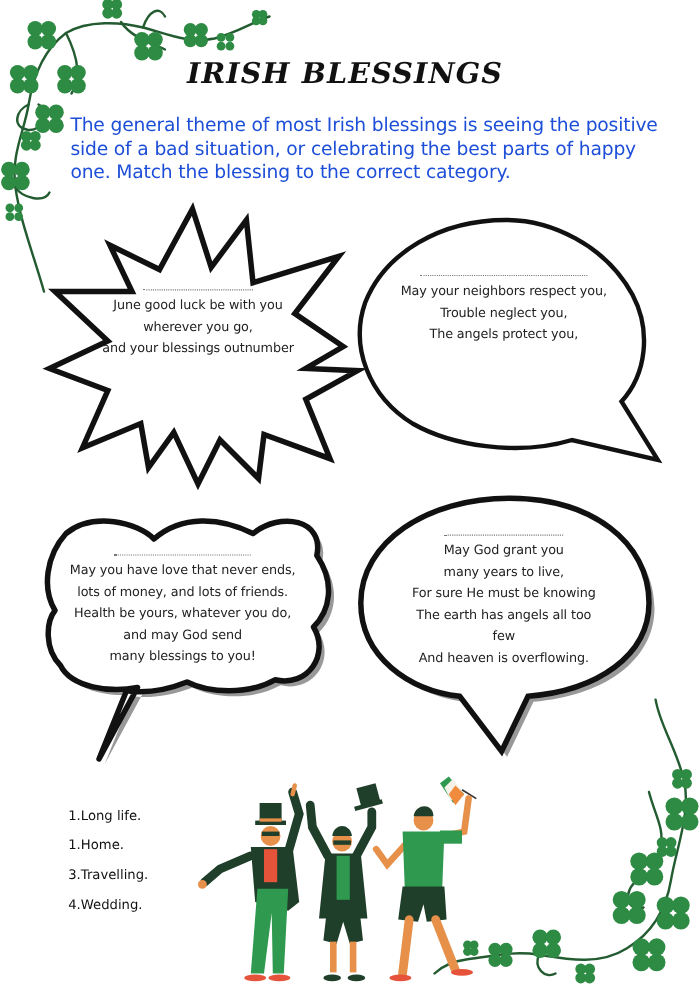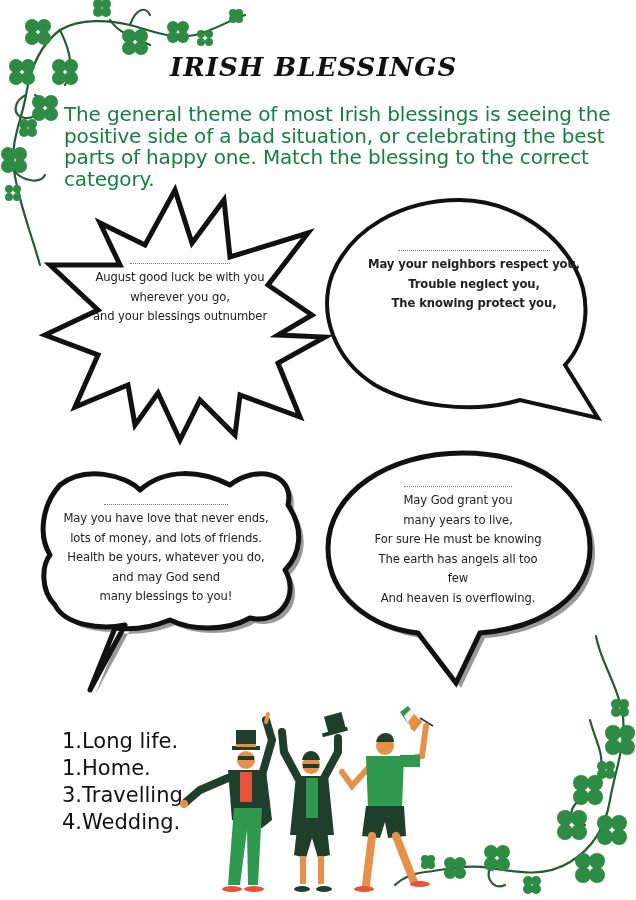--- a/index.html
+++ b/index.html
@@ -1,32 +1,32 @@
 <!DOCTYPE html>
 <html><head>
 <meta charset="utf-8">
 <style>
   html, body { margin: 0; padding: 0; background: #ffffff; }
   body { width: 636px; height: 900px; position: relative; overflow: hidden; font-family: "DejaVu Sans", sans-serif; }
   .abs { position: absolute; }
   .title-wrap { left: 170px; top: 52px; width: 260px; text-align: center; }
   .intro {
     left: 64px; top: 104px; width: 550px;
-    font-family: "DejaVu Sans", sans-serif; font-size: 20px; line-height: 21.5px; color: #15803d;
+    font-family: "DejaVu Sans", sans-serif; font-size: 17px; line-height: 21.5px; color: #1d4ed8;
     letter-spacing: -0.15px;
   }
   svg.shape { position: absolute; left: 0; top: 0; overflow: visible; }
   .blessing {
     text-align: center; font-family: "DejaVu Sans", sans-serif; color: #222222;
     font-size: 11.6px; line-height: 19.5px; letter-spacing: -0.1px;
   }
   .blessing .line { display: block; white-space: nowrap; }
   .dotline { border-top: 1px dotted #777; height: 0; margin: 0 auto 4px auto; }
   .cats {
-    left: 62px; top: 728px; font-family: "DejaVu Sans", sans-serif; font-size: 21px;
+    left: 62px; top: 728px; font-family: "DejaVu Sans", sans-serif; font-size: 12px;
     line-height: 27px; color: #111111;
   }
   .cats .cat { display: block; white-space: nowrap; }
 </style>
 </head>
 <body>
 
 <svg class="shape" width="260" height="270" viewBox="0 0 260 270">
   <g fill="none" stroke="#245c32" stroke-width="2.2" stroke-linecap="round">
     <path d="M40 265 C30 230 18 200 14 170 C10 140 22 120 26 95 C30 70 40 45 60 30 C80 18 110 20 130 25 C150 30 170 40 195 35 C215 30 230 20 245 15"></path>
@@ -194,35 +194,35 @@
 </div>
 
 <div class="abs intro">The general theme of most Irish blessings is seeing the positive side of a bad situation, or celebrating the best parts of happy one. Match the blessing to the correct category.</div>
 
 <div class="abs" style="left:40px; top:185px; width:300px; height:260px;">
   <svg class="shape" width="300" height="260" viewBox="0 0 300 260">
     <polygon fill="#ffffff" stroke="#111" stroke-width="5" stroke-linejoin="miter" points="135,5 152,58 184,15 190,72 268,48 228,100 272,130 238,150 285,152 238,178 260,232 200,210 195,250 160,215 140,255 118,208 95,240 88,200 35,222 58,170 5,150 58,125 10,80 80,80 60,38 105,60"></polygon>
   </svg>
   <div class="blessing abs" style="left:40px; top:78px; width:200px;">
     <div class="dotline" style="width:100px;"></div>
-    <span class="line">August good luck be with you</span>
+    <span class="line">June good luck be with you</span>
     <span class="line">wherever you go,</span>
     <span class="line">and your blessings outnumber</span>
   </div>
 </div>
 
 <div class="abs" style="left:320px; top:190px; width:290px; height:240px;">
   <svg class="shape" width="290" height="240" viewBox="0 0 290 240">
     <path fill="#ffffff" stroke="#111" stroke-width="4" stroke-linejoin="miter" d="M245 175 C268 150 272 110 255 78 C230 32 180 10 140 10 C80 10 30 40 12 85 C-2 125 15 170 55 195 C90 215 150 225 200 210 L278 228 Z"></path>
   </svg>
-  <div class="blessing abs" style="left:24px; top:60px; width:260px;font-weight:bold;">
+  <div class="blessing abs" style="left:8px; top:60px; width:260px;">
     <div class="dotline" style="width:152px;"></div>
     <span class="line">May your neighbors respect you,</span>
     <span class="line">Trouble neglect you,</span>
-    <span class="line">The knowing protect you,</span>
+    <span class="line">The angels protect you,</span>
   </div>
 </div>
 
 <div class="abs" style="left:30px; top:460px; width:300px; height:240px;">
   <svg class="shape" width="300" height="240" viewBox="0 0 300 240">
     <path fill="#999" stroke="none" transform="translate(5,5)" d="M30 25 C55 5 95 15 110 30 C135 8 170 10 200 25 C225 5 265 12 258 45 C275 70 270 95 255 110 C270 135 250 165 220 158 C195 172 160 170 140 160 C120 168 100 170 85 168 L60 230 L95 165 C70 170 35 165 25 145 C10 130 12 105 20 95 C8 75 12 45 30 25 Z"></path>
     <path fill="#ffffff" stroke="#111" stroke-width="5" stroke-linejoin="round" d="M30 25 C55 5 95 15 110 30 C135 8 170 10 200 25 C225 5 265 12 258 45 C275 70 270 95 255 110 C270 135 250 165 220 158 C195 172 160 170 140 160 C120 168 100 170 85 168 L60 230 L95 165 C70 170 35 165 25 145 C10 130 12 105 20 95 C8 75 12 45 30 25 Z"></path>
   </svg>
   <div class="blessing abs" style="left:16px; top:44px; width:240px;">
     <div class="dotline" style="width:124px;"></div>

